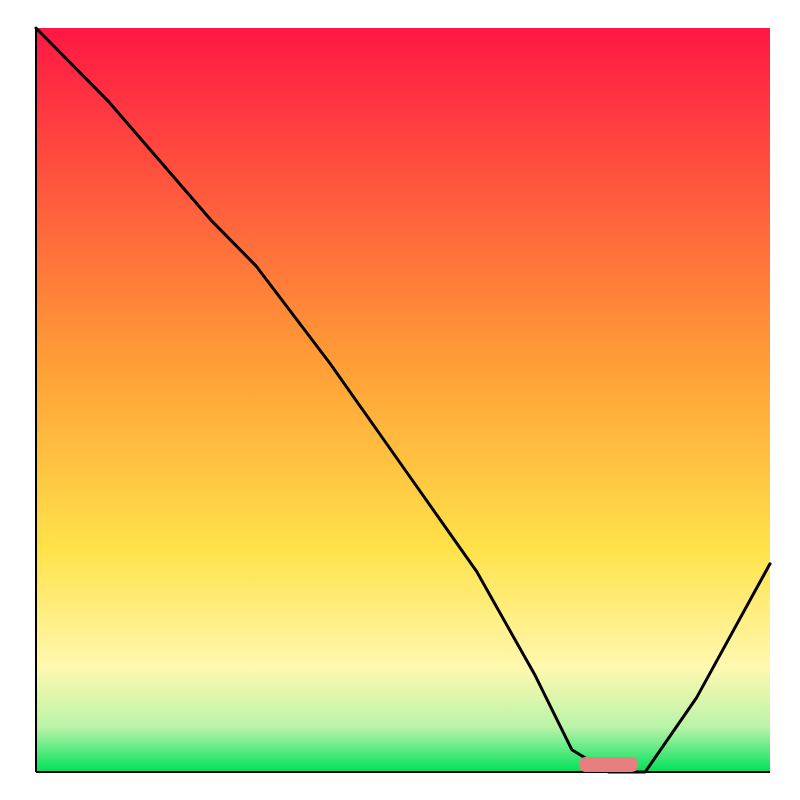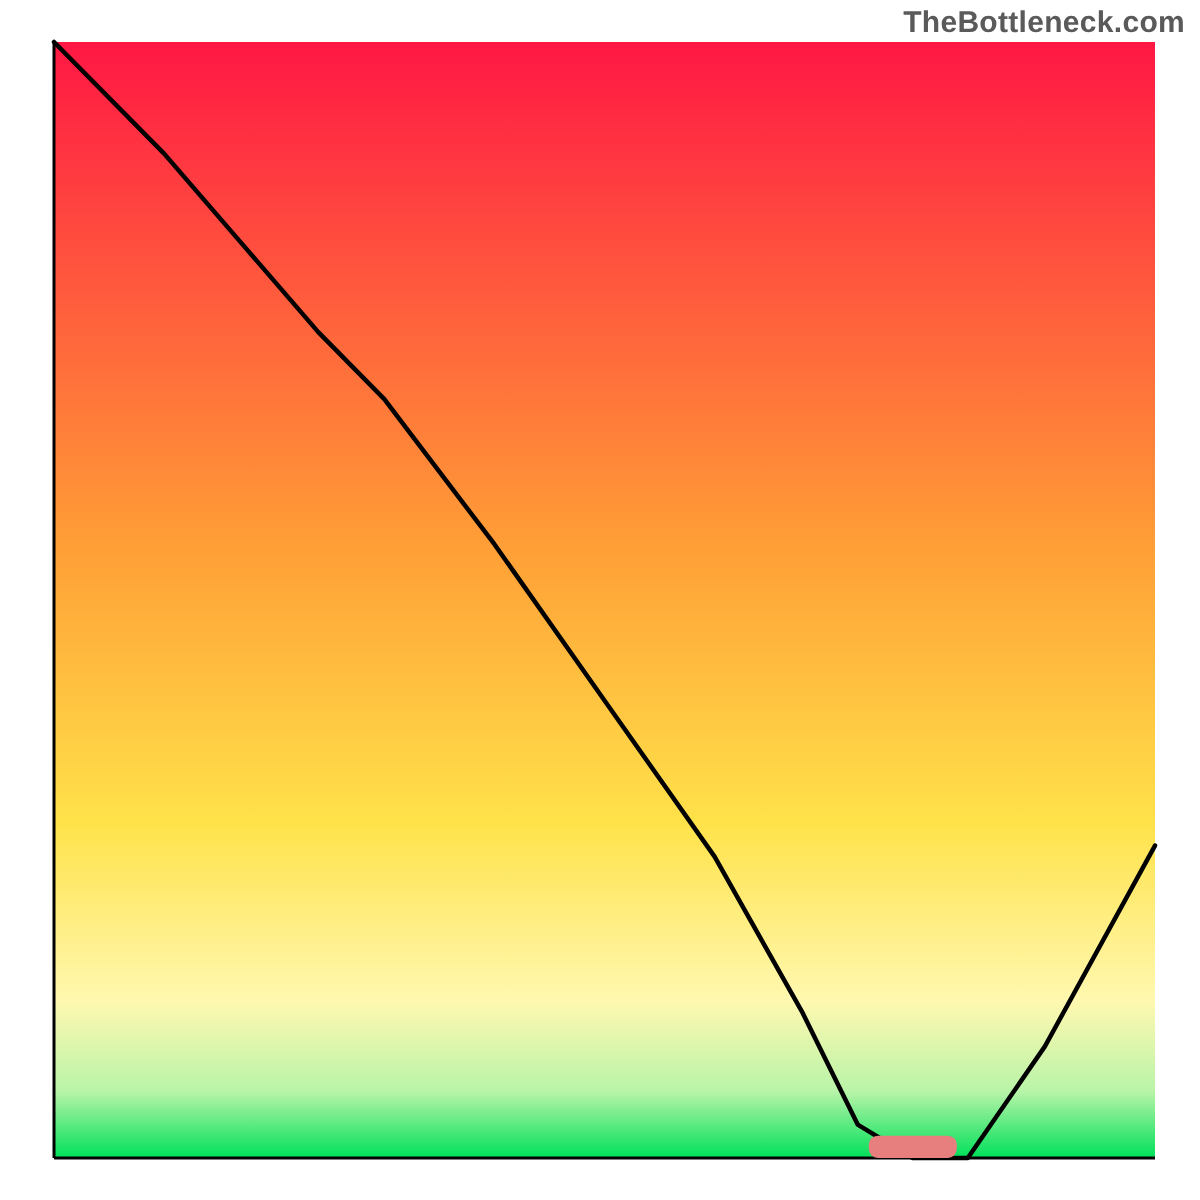--- a/index.html
+++ b/index.html
@@ -27,21 +27,20 @@
   }
   svg.plot {
     position: absolute;
     left: 0;
     top: 0;
   }
 </style>
 </head>
 <body>
 <div class="container">
-  <div class="watermark">TheBottleneck.com</div>
 
   <svg class="plot" width="800" height="800" viewBox="0 0 800 800">
     <defs>
       <linearGradient id="bgGrad" x1="0" y1="0" x2="0" y2="1">
         <stop id="g0" offset="0%" stop-color="#ff1744"></stop>
         <stop id="g1" offset="45%" stop-color="#ff9e36"></stop>
         <stop id="g2" offset="70%" stop-color="#ffe24a"></stop>
         <stop id="g3" offset="86%" stop-color="#fff8b0"></stop>
         <stop id="g4" offset="94%" stop-color="#b9f4a8"></stop>
         <stop id="g5" offset="100%" stop-color="#00e05a"></stop>

